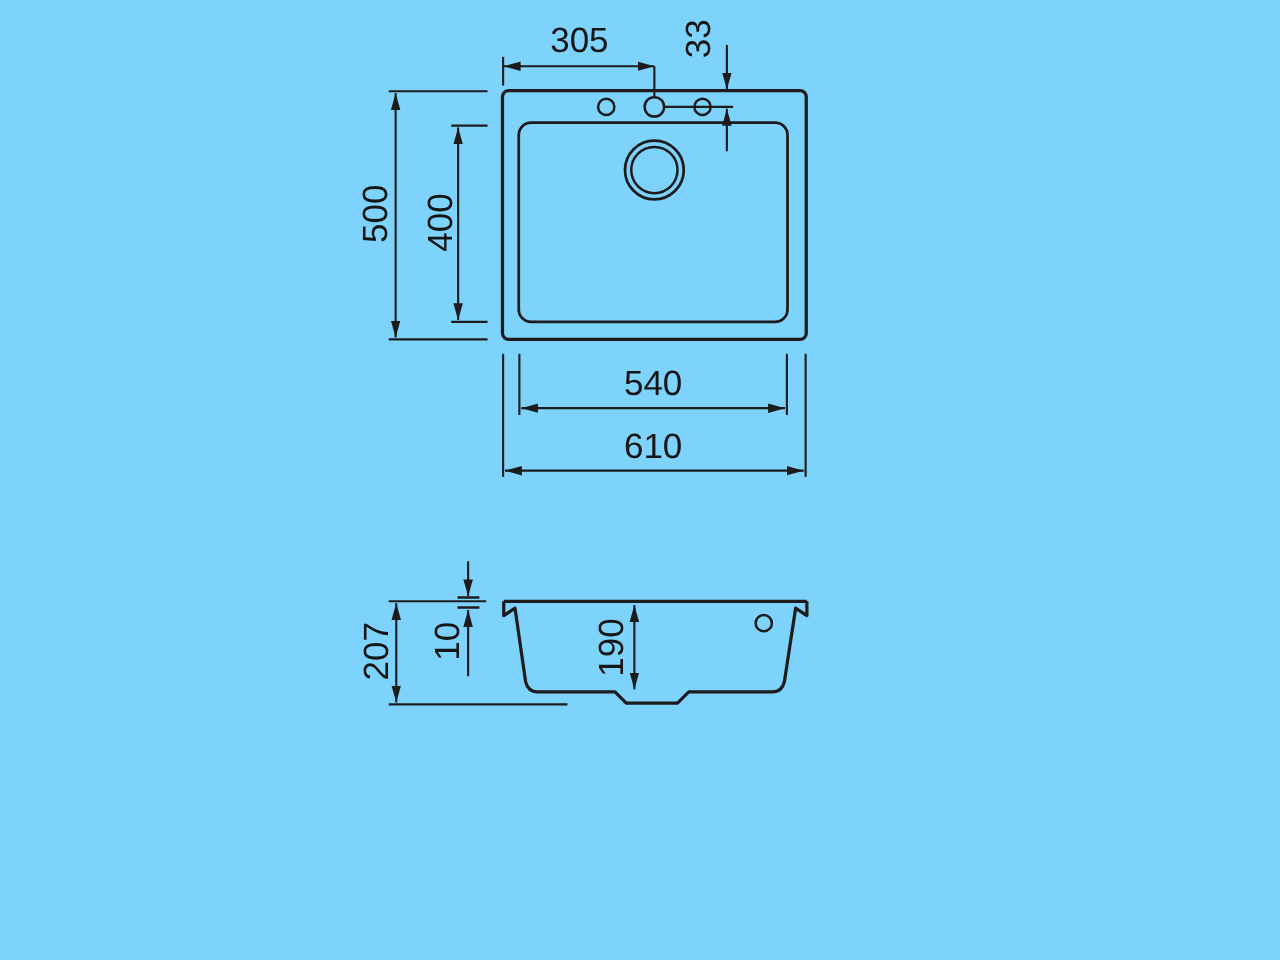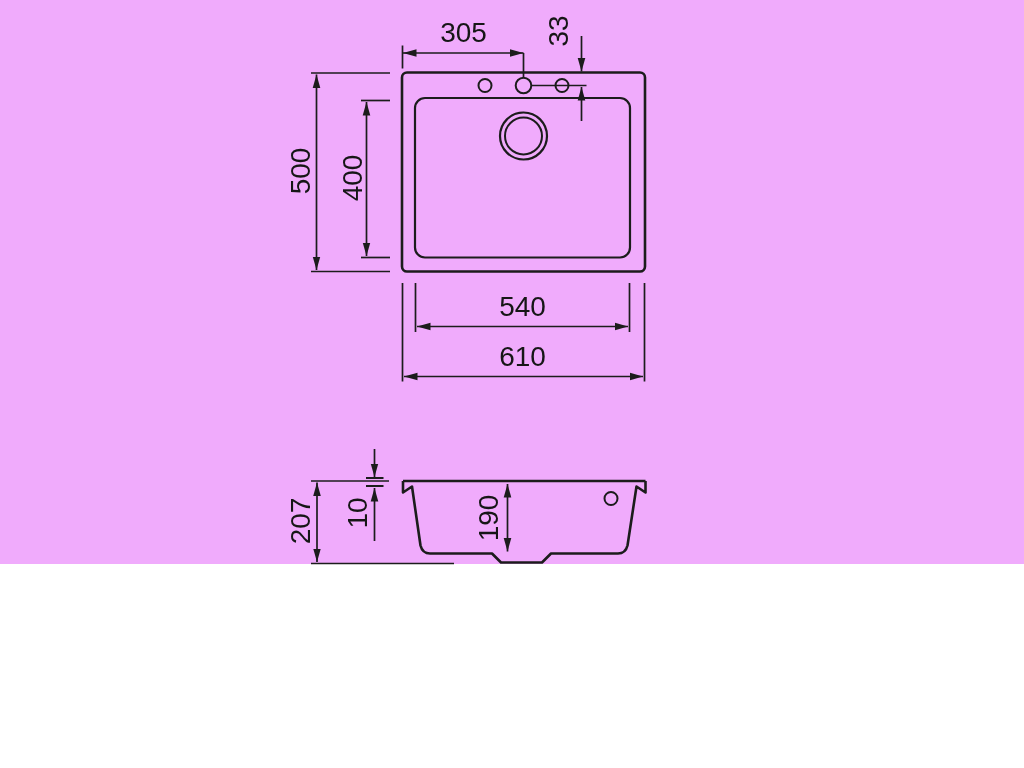--- a/index.html
+++ b/index.html
@@ -7,22 +7,22 @@
     padding: 0;
     width: 1024px;
     height: 768px;
     background: #ffffff;
     overflow: hidden;
     font-family: "Liberation Sans", sans-serif;
   }
   .canvas {
     position: relative;
     width: 1024px;
-    height: 564px;
-    background: #f0abfc;
+    height: 768px;
+    background: #7dd3fc;
   }
   svg { display: block; }
   .outline { stroke: #1c1c1c; fill: none; stroke-width: 2.6; stroke-linejoin: round; }
   .outline-thin { stroke: #1c1c1c; fill: none; stroke-width: 2.2; stroke-linejoin: round; }
   .dimline { stroke: #1c1c1c; fill: none; stroke-width: 1.7; }
   .extline { stroke: #1c1c1c; fill: none; stroke-width: 1.7; }
   .tick { stroke: #1c1c1c; fill: none; stroke-width: 2; }
   .dimtext {
     font-family: "Liberation Sans", sans-serif;
     font-size: 28px;

